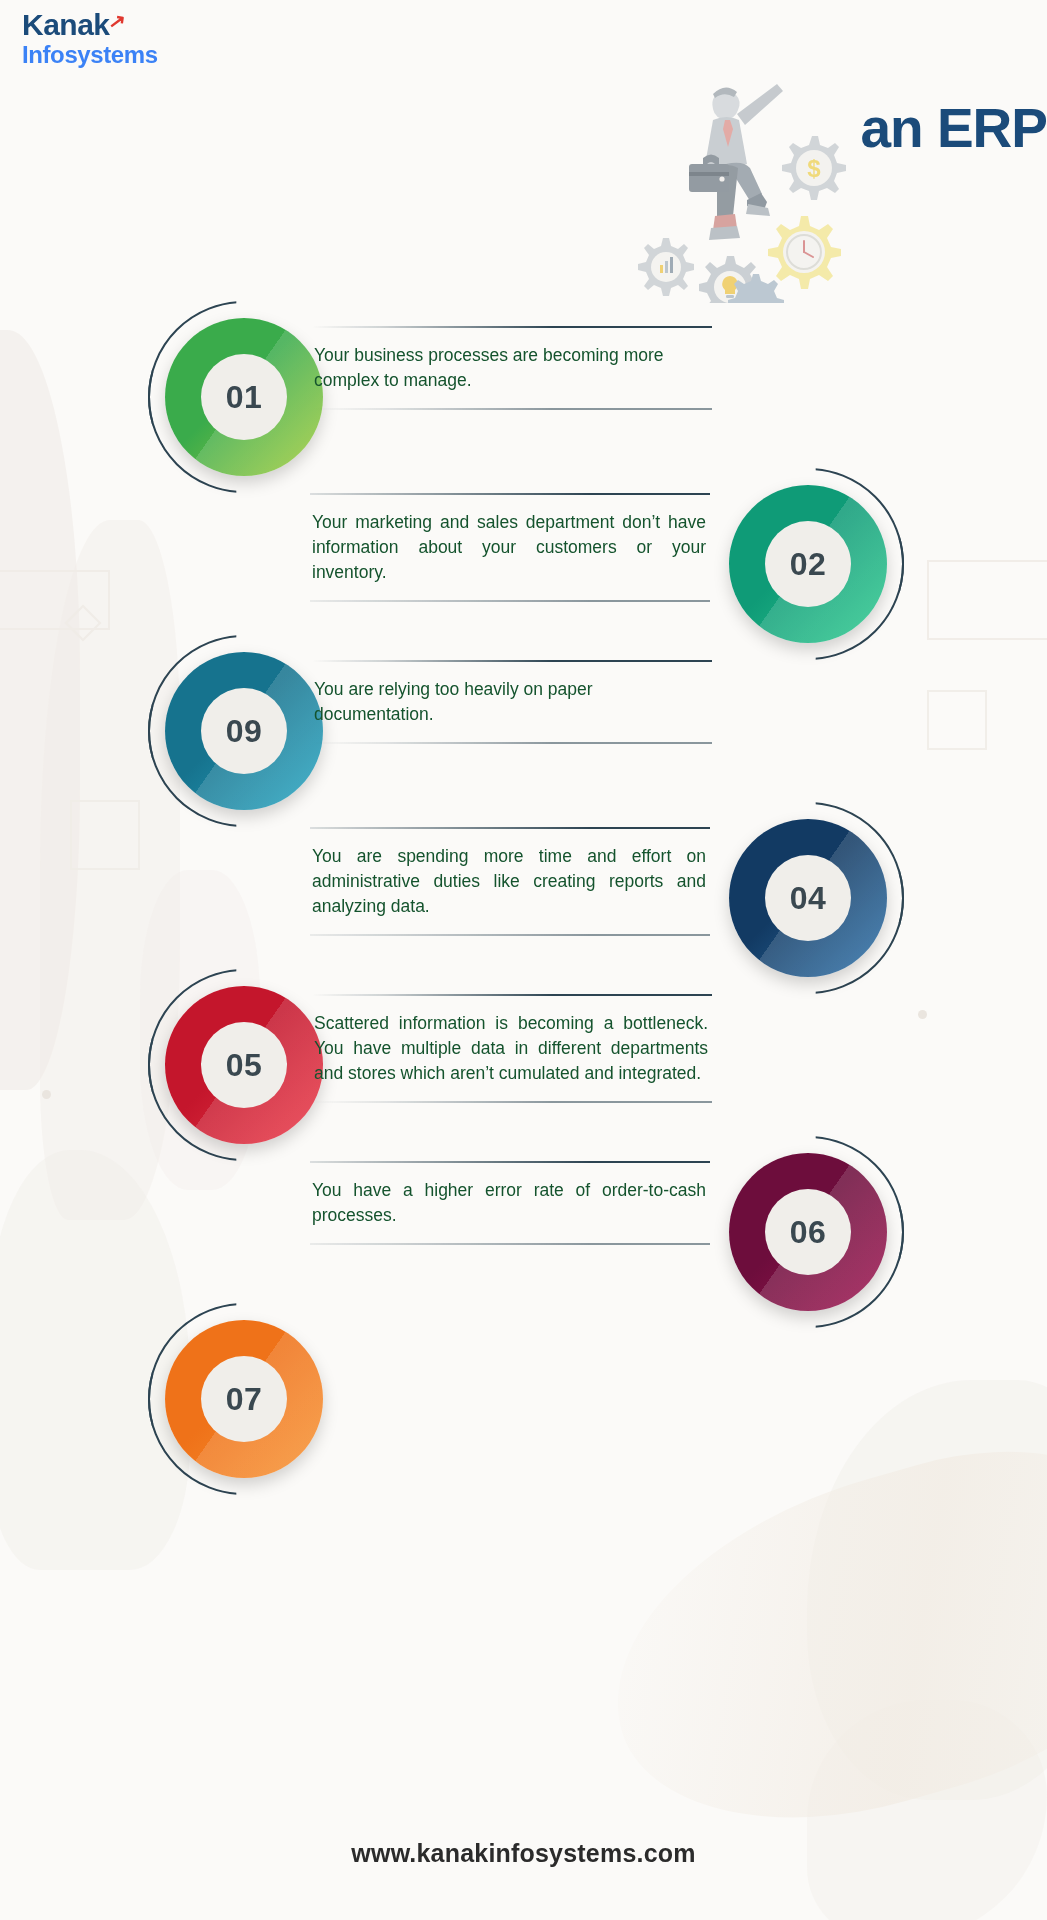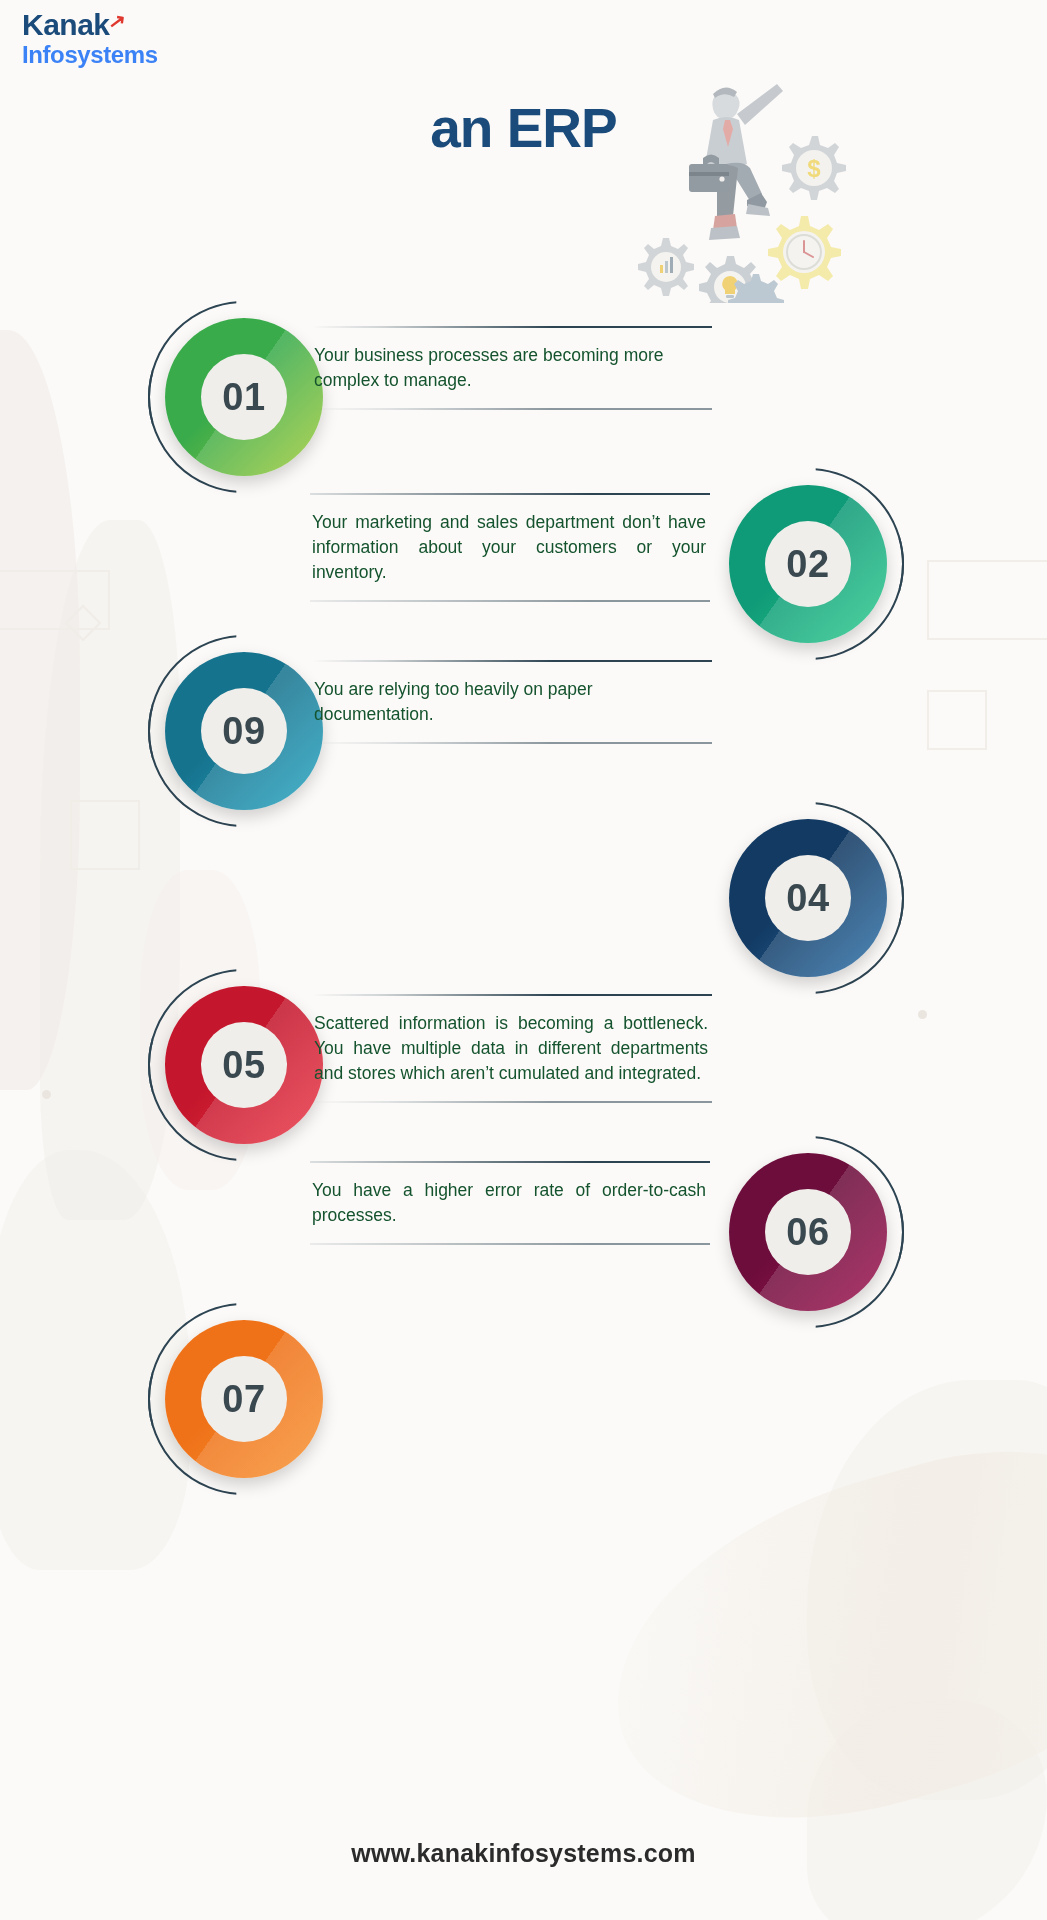--- a/index.html
+++ b/index.html
@@ -64,21 +64,21 @@
     letter-spacing: -.4px; line-height: 1.1; margin-top: 2px;
   }
 
   
   .headline {
     position: absolute; left: 0; right: 0; top: 96px;
     text-align: center; color: #1b4b7a;
     font-size: 55px; font-weight: bold; line-height: 1.18;
     letter-spacing: -1px;
   }
-  .headline .l2 { display: block; }
+  .headline .l2 { display: block; text-align: right; }
 
   
   .hero { position: absolute; right: 190px; top: 78px; width: 230px; height: 225px; }
   .hero svg { width: 100%; height: 100%; display: block; }
 
   
   .steps { position: absolute; left: 0; top: 300px; width: 1047px; }
   .step {
     position: relative;
     height: 167px;
@@ -114,21 +114,21 @@
   }
   .badge::after {
     content: ""; position: absolute; inset: 0; border-radius: 50%;
     background: linear-gradient(125deg, rgba(255,255,255,0) 48%, rgba(255,255,255,.14) 48%, rgba(255,255,255,.14) 100%);
   }
   .badge-core {
     position: relative; z-index: 2;
     width: 86px; height: 86px; border-radius: 50%;
     background: #f0eeea;
     display: flex; align-items: center; justify-content: center;
-    font-size: 38px; font-weight: bold; color: #3a4850;
+    font-size: 32px; font-weight: bold; color: #3a4850;
     letter-spacing: .5px;
   }
 
   .text-box {
     position: absolute; top: 26px; width: 400px;
   }
   .step.left  .text-box { left: 312px; }
   .step.right .text-box { left: 310px; }
 
   .rule {
@@ -308,20 +308,25 @@
 
   <div class="step right">
     <div class="step-inner">
       <div class="badge-wrap">
         <div class="badge-arc"></div>
         <div class="badge-arc bottom"></div>
         <div class="badge" id="badge-3" style="background: linear-gradient(135deg, rgb(18, 58, 99) 0%, rgb(18, 58, 99) 45%, rgb(47, 116, 173) 100%);">
           <div class="badge-core">04</div>
         </div>
       </div>
+      <div class="text-box">
+        <div class="rule"></div>
+        <div class="step-text">You are spending more time and effort on administrative duties like creating reports and analyzing data.</div>
+        <div class="rule bottom"></div>
+      </div>
     </div>
   </div>
 
   <div class="step left just">
     <div class="step-inner">
       <div class="badge-wrap">
         <div class="badge-arc"></div>
         <div class="badge-arc bottom"></div>
         <div class="badge" id="badge-4" style="background: linear-gradient(135deg, rgb(196, 22, 44) 0%, rgb(196, 22, 44) 45%, rgb(236, 58, 72) 100%);">
           <div class="badge-core">05</div>

